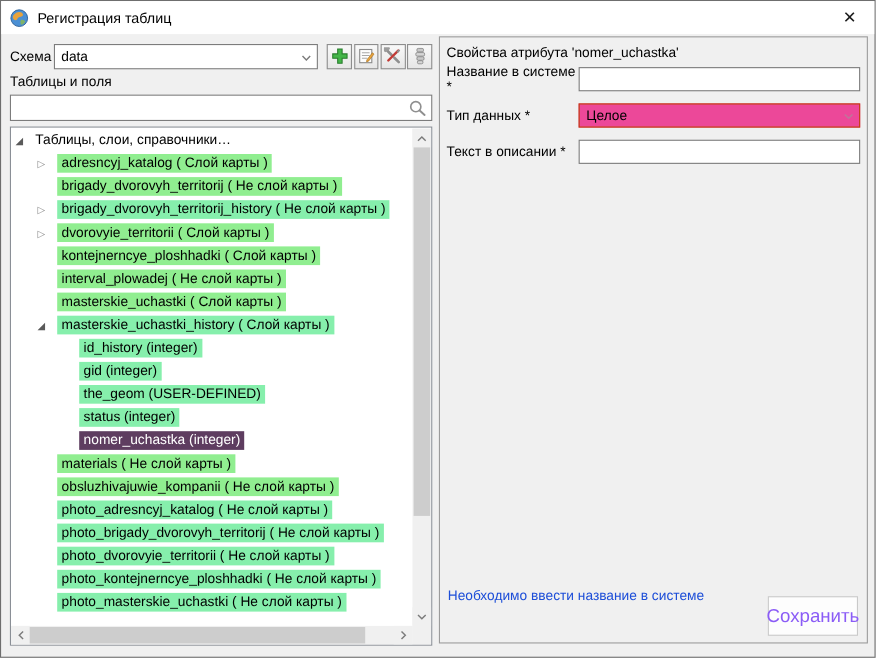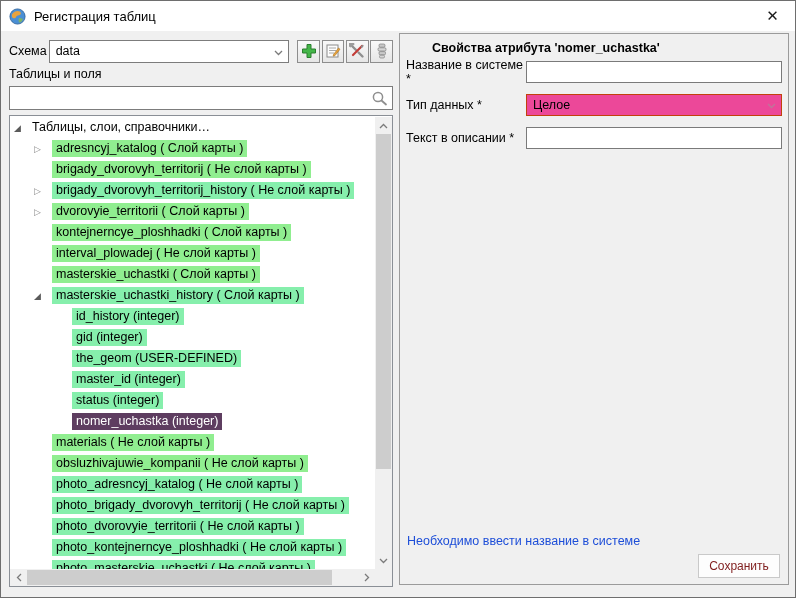--- a/index.html
+++ b/index.html
@@ -56,32 +56,32 @@
   .vthumb{ position:absolute; left:1px; right:1px; top:17px; height:335px; background:#cdcdcd; }
   .sbtn{ position:absolute; width:17px; height:17px; display:flex; align-items:center; justify-content:center; background:#f0f0f0;}
   .v-up{ top:0; left:0; } .v-down{ bottom:0; left:0; }
   .hscroll{ position:absolute; left:0; bottom:0; height:17px; right:17px; background:#f0f0f0; }
   .hthumb{ position:absolute; top:1px; bottom:1px; left:17px; right:43px; background:#cdcdcd; }
   .h-left{ left:0; top:0; } .h-right{ right:0; top:0; }
   .corner{ position:absolute; right:0; bottom:0; width:17px; height:17px; background:#f0f0f0; }
   
   .right-panel{ position:absolute; left:398px; top:32px; width:390px; height:552px;
                 border:1px solid #9b9b9b; background:#f0f0f0; }
-  .rp-header{ font-size:12.5px; font-weight:bold; padding:7px 8px 6px 6px;margin-left:26px; }
+  .rp-header{ font-size:12.5px; font-weight:normal; padding:7px 8px 6px 6px; }
   .form-row{ display:flex; align-items:center; margin:0 6px 11px 6px; height:22px; }
   .form-row .flabel{ font-size:12.5px; width:120px; flex:0 0 120px; }
   .form-row input{ flex:1; height:22px; border:1px solid #7a7a7a; background:#fff;
                    font-family:inherit; font-size:12.5px; padding:0 5px; outline:none; }
   .combo-dis{ position:relative; flex:1; height:22px; border:1px solid #c2410c; background:#ec4899;
               display:flex; align-items:center; padding:0 18px 0 6px; font-size:12.5px; color:#000; }
   .combo-dis .chev{ position:absolute; right:5px; top:8px; opacity:.55; }
   .error-text{ position:absolute; left:7px; bottom:36px; font-size:12.5px; color:#1d4ed8; }
-  .save-btn{ position:absolute; right:8px; bottom:6px; width:82px; height:24px;
-             background:#fdfdfd; border:1px solid #c9c9c9; color:#7f1d1d;
-             font-family:inherit; font-size:12px; display:flex; align-items:center; justify-content:center; }
+  .save-btn{ position:absolute; right:8px; bottom:6px; width:82px; height:36px;
+             background:#fdfdfd; border:1px solid #c9c9c9; color:#8b5cf6;
+             font-family:inherit; font-size:17px; display:flex; align-items:center; justify-content:center; }
 </style>
 </head>
 <body>
 
 <div class="titlebar">
   <svg class="app-icon" viewBox="0 0 17 17">
     <circle cx="8.5" cy="8.5" r="7.6" fill="#4a8fd4" stroke="#2a5d94" stroke-width="0.8"></circle>
     <path d="M4 5 Q7 2 11 3.5 Q13 6 10.5 7 Q7 7.5 6.5 10 Q4 11 3 9 Q2 6.5 4 5Z" fill="#e8a33d"></path>
     <path d="M10 10 Q13 9.5 14 11.5 Q12.5 14.5 10 14.5 Q9 12 10 10Z" fill="#7fb367"></path>
   </svg>
@@ -184,24 +184,20 @@
       <div class="tree-row lvl2">
         <span class="twisty none"></span>
         <span class="pill red">gid (integer)</span>
       </div>
       <div class="tree-row lvl2">
         <span class="twisty none"></span>
         <span class="pill red">the_geom (USER-DEFINED)</span>
       </div>
       <div class="tree-row lvl2">
         <span class="twisty none"></span>
-        <span class="pill red">master_id (integer)</span>
-      </div>
-      <div class="tree-row lvl2">
-        <span class="twisty none"></span>
         <span class="pill red">status (integer)</span>
       </div>
       <div class="tree-row lvl2">
         <span class="twisty none"></span>
         <span class="pill selected">nomer_uchastka (integer)</span>
       </div>
       <div class="tree-row lvl1">
         <span class="twisty none"></span>
         <span class="pill green">materials  ( Не слой карты )</span>
       </div>

